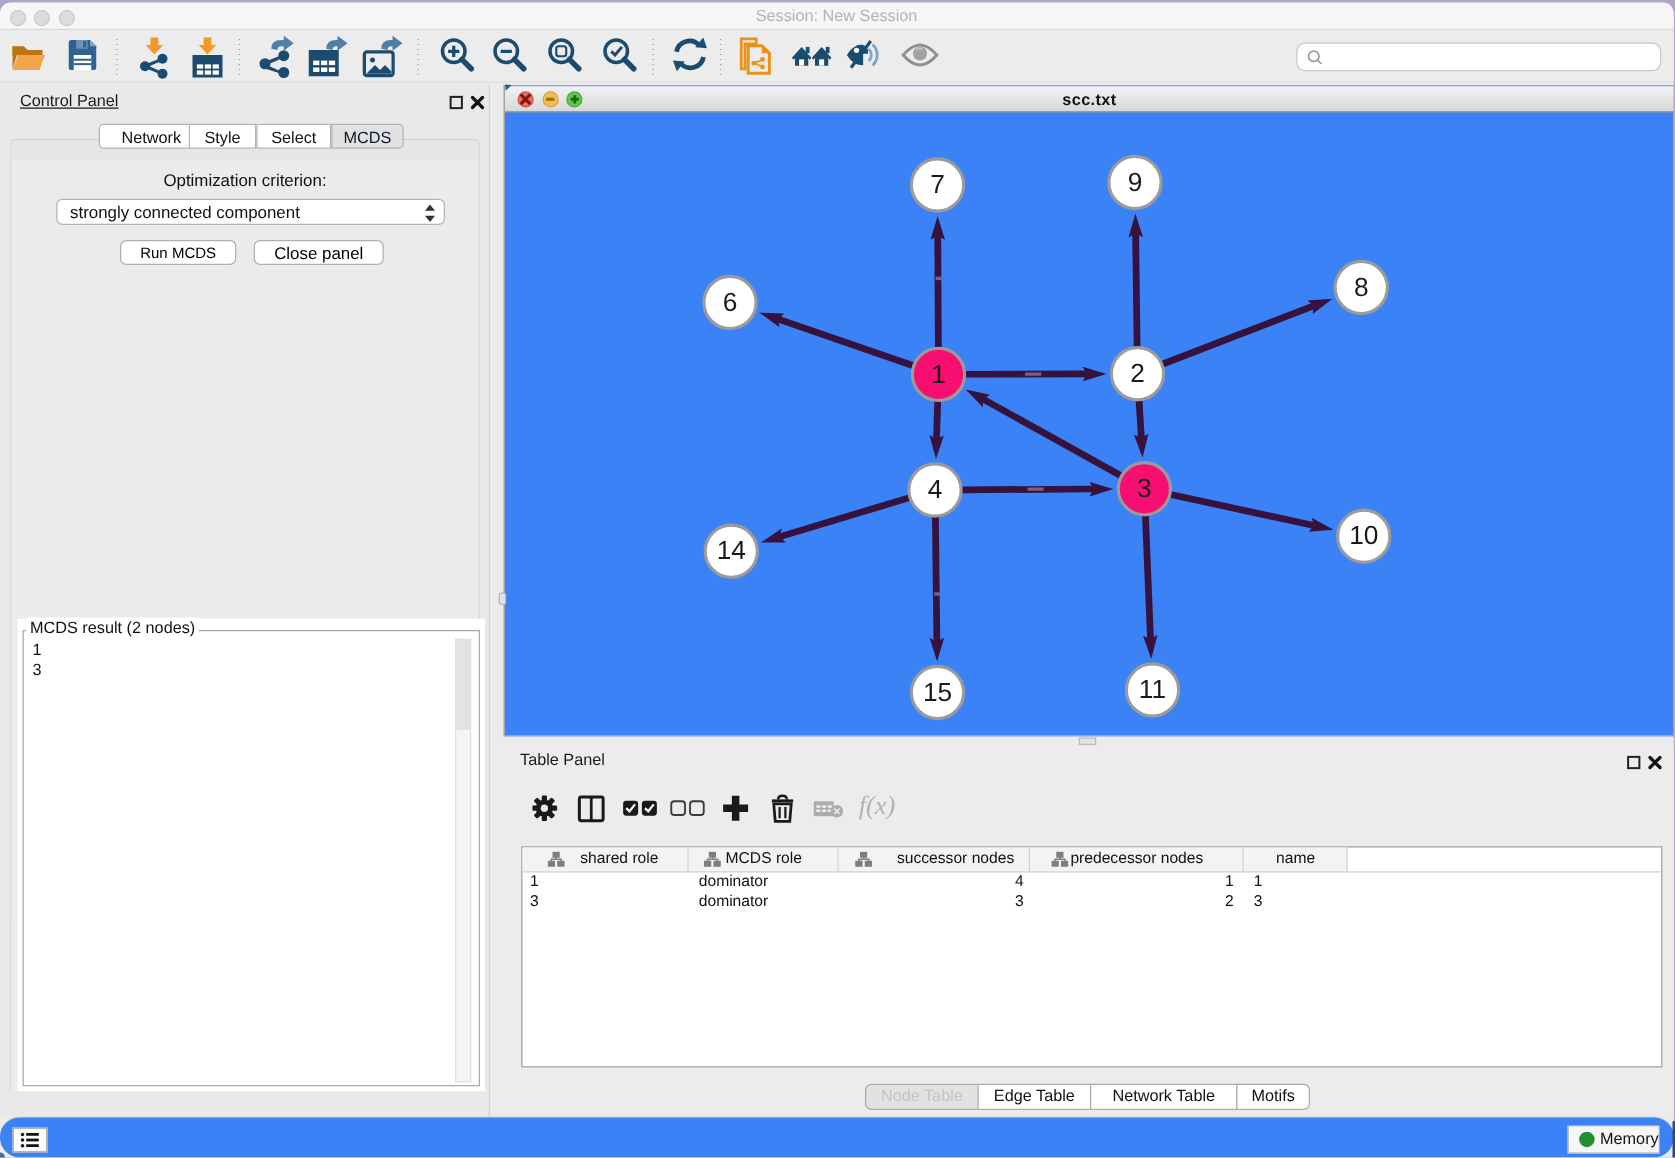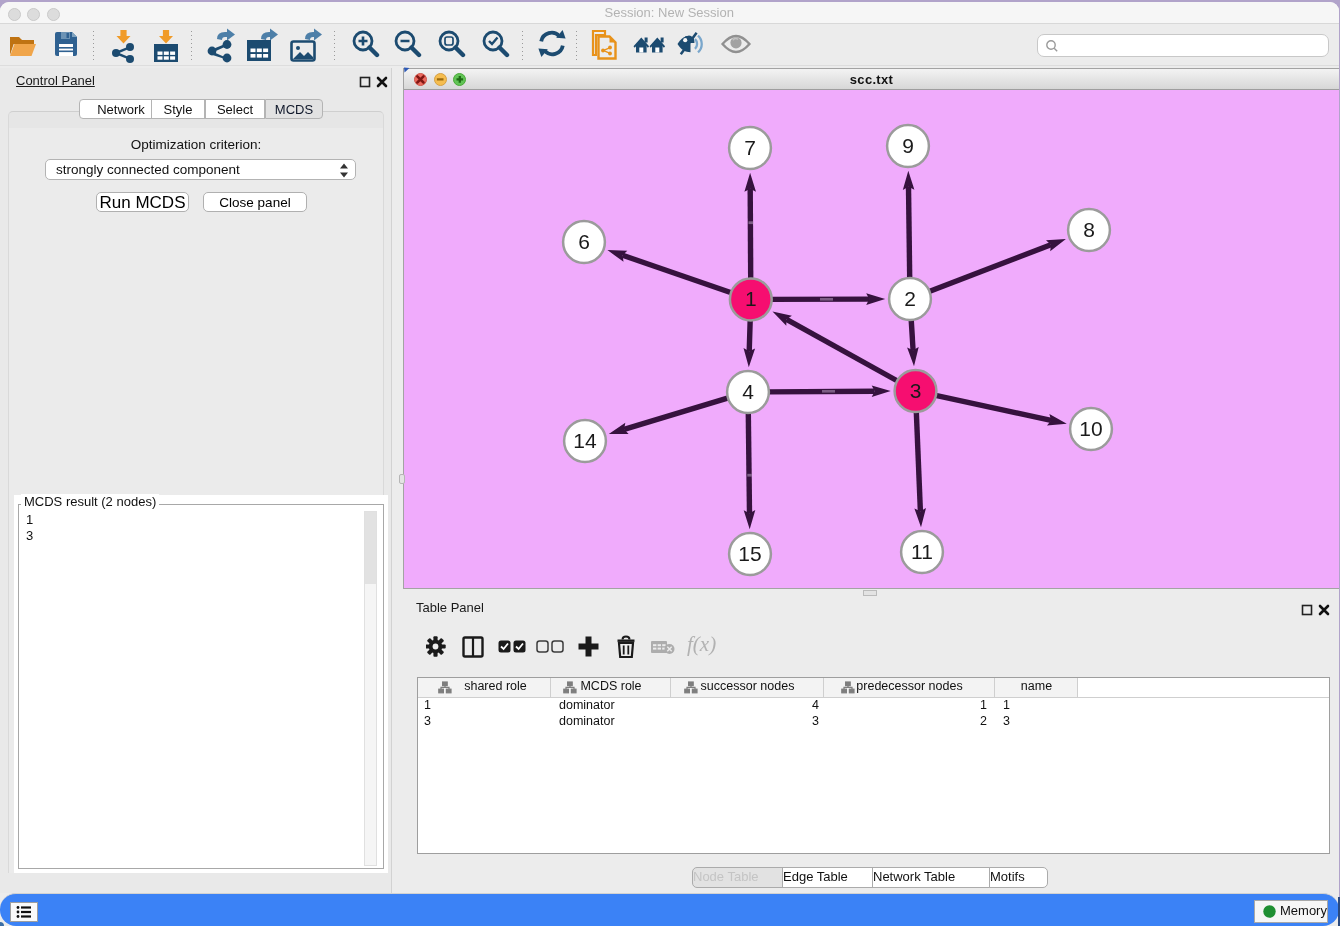--- a/index.html
+++ b/index.html
@@ -16,29 +16,29 @@
 
 #search{position:absolute;left:1037px;top:9px;width:292px;height:23px;background:#fff;border:1px solid #c8c8c8;border-radius:7px;}
 
 #cpanel{position:absolute;left:0;top:66px;width:391.5px;height:825px;background:#e9e9e9;border-right:1px solid #d2d2d2;}
 #cptitle{position:absolute;left:16px;top:5px;font-size:13px;color:#1a1a1a;text-decoration:underline;}
 
 .tab{position:absolute;top:31px;height:20px;border:1px solid #b4b4b4;background:#fff;font-size:13px;color:#111;text-align:center;line-height:19px;z-index:3;}
 
 #cpcontent{position:absolute;left:8px;top:43px;width:376px;height:762px;background:linear-gradient(#e6e6e6 0,#e6e6e6 16px,#ebebeb 16px,#ebebeb 100%);border-top:1px solid #cfcfcf;border-left:1px solid #d9d9d9;border-right:1px solid #d9d9d9;border-radius:5px 5px 0 0;}
 
-#frame{position:absolute;left:403px;top:66px;width:936px;height:521px;border:1px solid #a3a3a3;border-right:none;background:#f0abfc;}
+#frame{position:absolute;left:403px;top:66px;width:936px;height:521px;border:1px solid #a3a3a3;border-right:none;background:#3b82f6;}
 #ftitle{position:absolute;left:0;top:0;width:100%;height:21px;background:linear-gradient(#f3f3f3,#d7d7d7);border-bottom:1px solid #9e9e9e;}
 .light{position:absolute;top:3.5px;width:13px;height:13px;border-radius:50%;}
 
 #tpanel{position:absolute;left:403px;top:597px;width:937px;height:294px;background:#ececec;}
 
 #status{position:absolute;left:0;top:891px;width:100%;height:33px;background:#3b82f6;border-top:1px solid #d2d2d2;border-radius:16px;}
 
-.btab{position:absolute;top:865px;height:21px;border:1px solid #ababab;background:#fff;font-size:13px;color:#111;line-height:18px;}
+.btab{position:absolute;top:865px;height:21px;border:1px solid #ababab;background:#fff;font-size:13px;color:#111;text-align:center;line-height:18px;}
 .treeicon{position:absolute;top:3px;}
 .hdrlbl{position:absolute;top:1px;font-size:12.5px;color:#111;text-align:center;}
 .hdrcell{position:absolute;top:0;height:19px;background:#f3f3f3;border-right:1px solid #cfcfcf;font-size:12px;color:#111;}
 </style></head>
 <body>
 <div id="win">
   <div id="titlebar">
     <div class="tl" style="left:8px"></div>
     <div class="tl" style="left:27px"></div>
     <div class="tl" style="left:47px"></div>
@@ -204,21 +204,21 @@
     <div class="tab" style="left:205px;width:60px">Select</div>
     <div class="tab" style="left:265px;width:58px;background:#e2e2e2;color:#0f172a;border-radius:0 4px 4px 0">MCDS</div>
     <div id="cpcontent">
       <div style="position:absolute;left:36px;top:47px;width:311px;height:21px;background:#fff;border:1px solid #b3b3b3;border-radius:5px">
         <div style="position:absolute;left:10px;top:2px;font-size:13.5px;color:#111">strongly connected component</div>
         <svg width="12" height="17" viewBox="0 0 12 17" style="position:absolute;right:5px;top:2px">
             <path d="M2 6.5 L6 1.5 L10 6.5 Z M2 10.5 L6 15.5 L10 10.5 Z" fill="#333"></path>
           </svg>
       </div>
       <div style="position:absolute;left:0;top:25px;width:100%;text-align:center;font-size:13.5px;color:#111">Optimization criterion:</div>
-      <div style="position:absolute;left:87px;top:80px;width:93px;height:20px;background:#fff;border:1px solid #b0b0b0;border-radius:5px;text-align:center;line-height:19px;font-size:17px">Run MCDS</div>
+      <div style="position:absolute;left:87px;top:80px;width:93px;height:20px;background:#fff;border:1px solid #b0b0b0;border-radius:5px;text-align:center;line-height:19px;font-size:12px">Run MCDS</div>
       <div style="position:absolute;left:194px;top:80px;width:104px;height:20px;background:#fff;border:1px solid #b0b0b0;border-radius:5px;text-align:center;line-height:19px;font-size:13.5px">Close panel</div>
 
       <div style="position:absolute;left:5px;top:383px;width:374px;height:378px;background:#fff">
         <div style="position:absolute;left:4px;top:9px;right:4px;bottom:4px;border:1px solid #a8a8a8"></div>
         <div style="position:absolute;left:7px;top:-1px;font-size:13px;background:#fff;padding:0 3px;color:#111">MCDS result (2 nodes)</div>
         <div style="position:absolute;left:12px;top:17px;font-size:13px;color:#111;line-height:16px">1<br>3</div>
         <div style="position:absolute;right:11px;top:16px;width:13px;height:355px;background:#f5f5f5;border:1px solid #e0e0e0"></div>
         <div style="position:absolute;right:12px;top:17px;width:11px;height:72px;background:#e2e2e2"></div>
       </div>
     </div>
@@ -407,21 +407,21 @@
       <svg class="treeicon" width="14" height="13" viewBox="0 0 14 13" style="left:423px">
           <g fill="none" stroke="#7e7e7e" stroke-width="1.2">
             <rect x="4.6" y="1" width="4.6" height="3.6" fill="#7e7e7e"></rect>
             <rect x="0.8" y="8.2" width="4.6" height="3.6" fill="#7e7e7e"></rect>
             <rect x="8.4" y="8.2" width="4.6" height="3.6" fill="#7e7e7e"></rect>
             <path d="M7 4.6 V6.4 M3 8.2 V6.4 H11 V8.2"></path>
           </g>
         </svg>
       <div class="hdrlbl" style="left:26px;width:103px">shared role</div>
       <div class="hdrlbl" style="left:133px;width:120px">MCDS role</div>
-      <div class="hdrlbl" style="left:253px;width:153px">successor nodes</div>
+      <div class="hdrlbl" style="left:270px;width:153px">successor nodes</div>
       <div class="hdrlbl" style="left:406px;width:171px">predecessor nodes</div>
       <div class="hdrlbl" style="left:577px;width:83px">name</div>
       <div style="position:absolute;left:0;top:19px;width:100%;height:1px;background:#cfcfcf"></div>
       <div style="position:absolute;left:6px;top:19px;font-size:12.5px;color:#111;line-height:16px">1<br>3</div>
       <div style="position:absolute;left:141px;top:19px;font-size:12.5px;color:#111;line-height:16px">dominator<br>dominator</div>
       <div style="position:absolute;left:253px;top:19px;width:148px;text-align:right;font-size:12.5px;color:#111;line-height:16px">4<br>3</div>
       <div style="position:absolute;left:406px;top:19px;width:163px;text-align:right;font-size:12.5px;color:#111;line-height:16px">1<br>2</div>
       <div style="position:absolute;left:585px;top:19px;font-size:12.5px;color:#111;line-height:16px">1<br>3</div>
     </div>
   </div>

